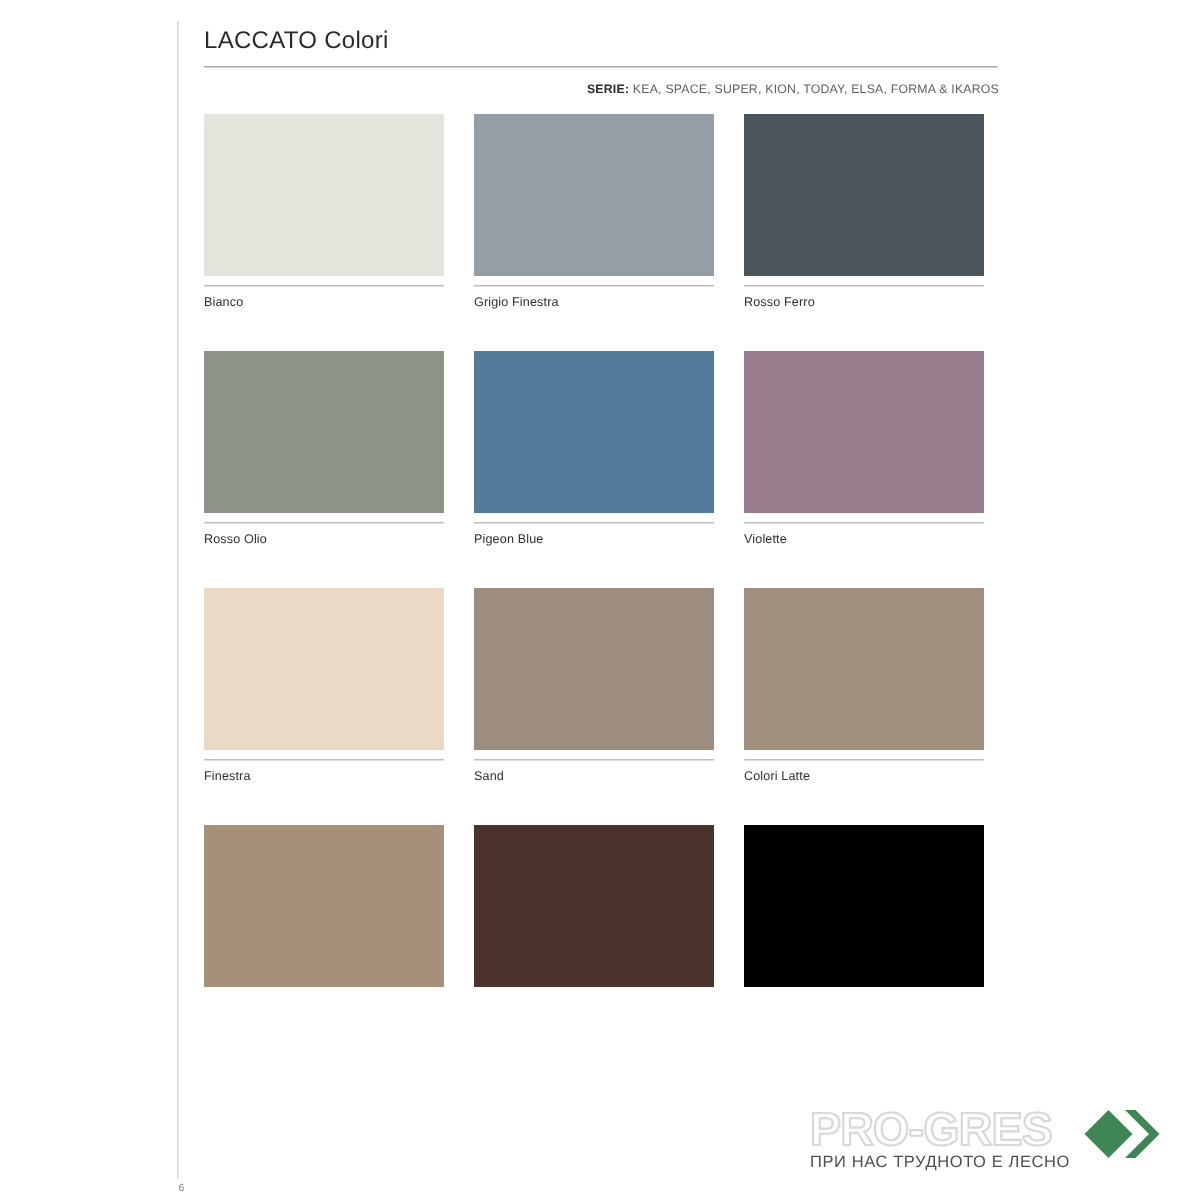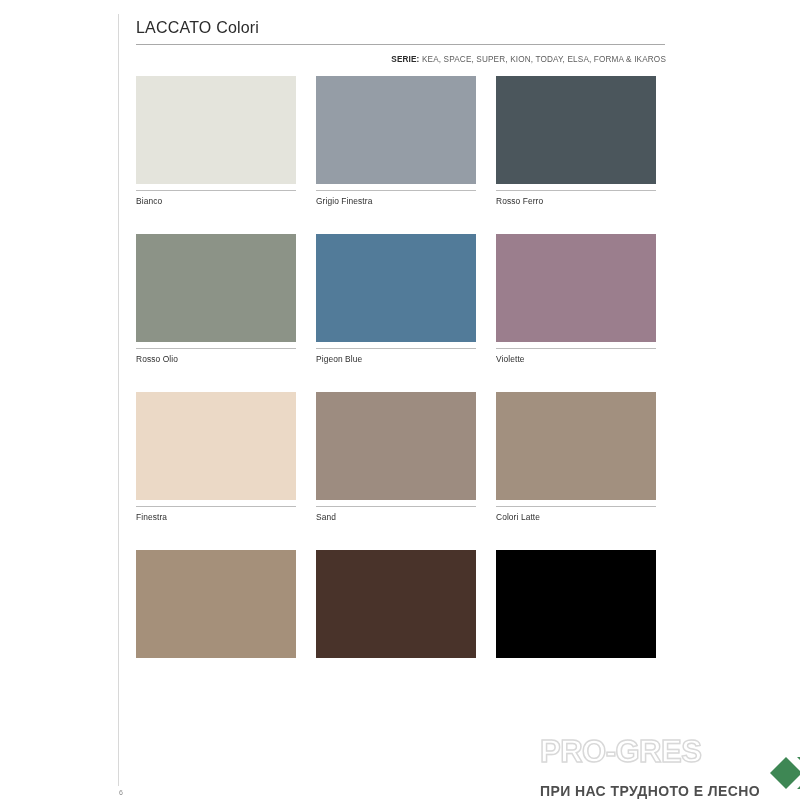--- a/index.html
+++ b/index.html
@@ -136,26 +136,26 @@
     font-size: 31px;
     line-height: 31px;
     letter-spacing: -0.5px;
     color: #ffffff;
     -webkit-text-stroke: 1.4px #d5d5d5;
     text-shadow: 0 0 1px rgba(120,120,120,0.55);
     white-space: nowrap;
   }
   .wm-tagline {
     font-family: "Liberation Sans", sans-serif;
-    font-weight: bold;
-    font-size: 14px;
+    font-weight: normal;
+    font-size: 11px;
     line-height: 12px;
     letter-spacing: 0.4px;
     color: #3f3f3f;
-    margin-top: 18px;
+    margin-top: 1px;
     white-space: nowrap;
   }
   .wm-logo {
     margin-left: 6px;
     flex: 0 0 auto;
   }
 </style>
 </head>
 <body>
 

